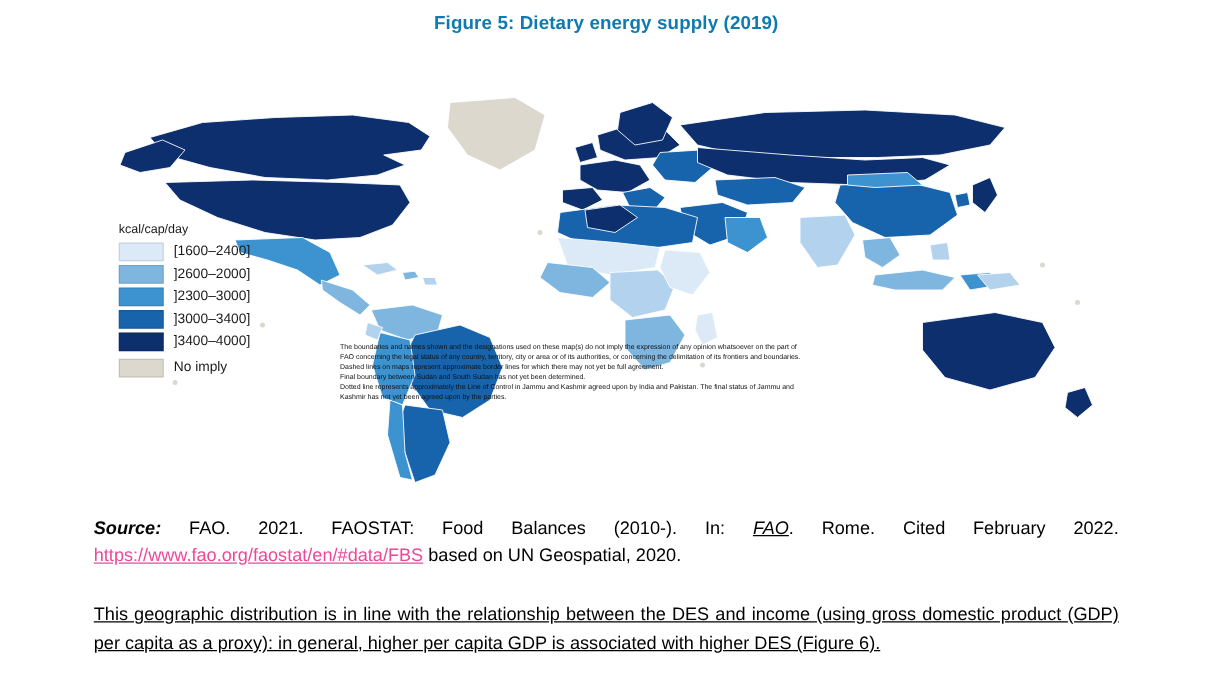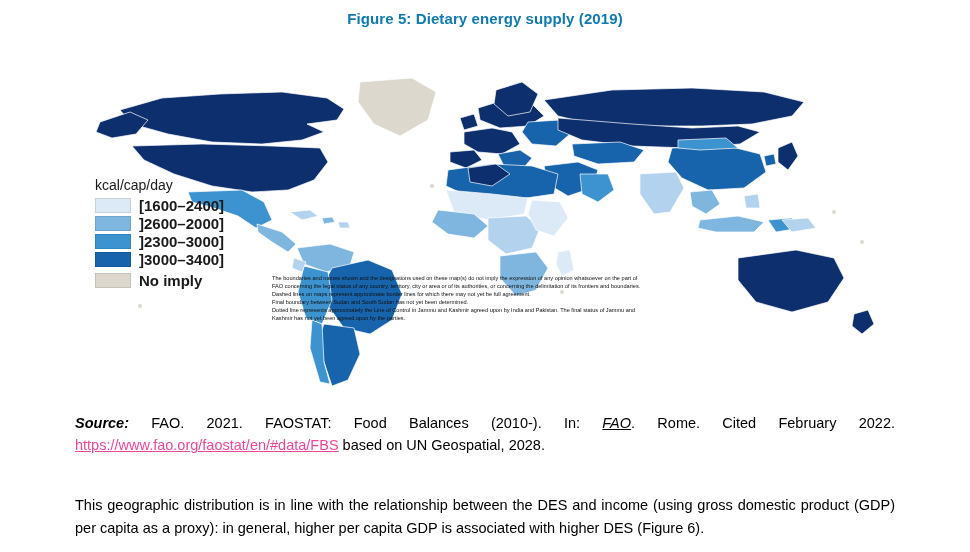--- a/index.html
+++ b/index.html
@@ -57,41 +57,40 @@
     position: absolute;
     left: 95px;
     top: 178px;
     width: 180px;
     font-size: 10.5px;
     color: #222222;
     line-height: 1.1;
   }
   .legend-title {
     margin-bottom: 5px;
-    font-size: 14px;
+    font-size: 10px;
     color: #1a1a1a;
   }
   .legend-row {
     display: flex;
     align-items: center;
     height: 15px;
     margin-bottom: 3px;
   }
   .legend-swatch {
     width: 34px;
     height: 13px;
     margin-right: 8px;
     border: 0.5px solid rgba(0,0,0,0.10);
     flex: 0 0 auto;
   }
   .legend-label {
-    font-size: 15px;
+    font-size: 11px;
     color: #1a1a1a;
     white-space: nowrap;
-    font-weight: bold;
   }
 
   
   .disclaimer {
     position: absolute;
     left: 272px;
     top: 275px;
     width: 480px;
     font-size: 5.6px;
     line-height: 1.42;
@@ -115,26 +114,27 @@
   .source-link {
     color: #ec4899;
     text-decoration: underline;
     cursor: pointer;
   }
 
   
   .body-par {
     position: absolute;
     left: 75px;
-    top: 494px;
+    top: 481px;
     width: 820px;
     font-size: 14.5px;
     line-height: 1.58;
     color: #000000;
     text-align: justify;
+    text-decoration: underline;
   }
 </style>
 </head>
 <body>
 
 <div class="page">
 
   <div class="fig-title">Figure 5: Dietary energy supply (2019)</div>
 
   <div class="map-wrap">
@@ -257,32 +257,36 @@
       <span class="legend-label">]2600–2000]</span>
     </div>
     <div class="legend-row">
       <span class="legend-swatch" style="background:#3c93cf"></span>
       <span class="legend-label">]2300–3000]</span>
     </div>
     <div class="legend-row">
       <span class="legend-swatch" style="background:#1763ac"></span>
       <span class="legend-label">]3000–3400]</span>
     </div>
+    <div class="legend-row">
+      <span class="legend-swatch" style="background:#0d2f6e"></span>
+      <span class="legend-label">]3400–4000]</span>
+    </div>
     <div class="legend-row" style="margin-top:6px">
       <span class="legend-swatch" style="background:#dcd8ce"></span>
       <span class="legend-label">No imply</span>
     </div>
   </div>
 
   <div class="disclaimer">
     <div>The boundaries and names shown and the designations used on these map(s) do not imply the expression of any opinion whatsoever on the part of</div>
     <div>FAO concerning the legal status of any country, territory, city or area or of its authorities, or concerning the delimitation of its frontiers and boundaries.</div>
     <div>Dashed lines on maps represent approximate border lines for which there may not yet be full agreement.</div>
     <div>Final boundary between Sudan and South Sudan has not yet been determined.</div>
     <div>Dotted line represents approximately the Line of Control in Jammu and Kashmir agreed upon by India and Pakistan. The final status of Jammu and</div>
     <div>Kashmir has not yet been agreed upon by the parties.</div>
   </div>
 
-  <div class="source"><b>Source:</b><span> FAO. 2021. FAOSTAT: Food Balances (2010-). In: </span><i>FAO</i><span>. Rome. Cited February 2022. </span><a class="source-link" href="#">https://www.fao.org/faostat/en/#data/FBS</a><span> based on UN Geospatial, 2028.</span></div>
+  <div class="source"><b>Source:</b><span> FAO. 2021. FAOSTAT: Food Balances (2010-). In: </span><i>FAO</i><span>. Rome. Cited February 2022. </span><a class="source-link" href="#">https://www.fao.org/faostat/en/#data/FBS</a><span> based on UN Geospatial, 2020.</span></div>
 
   <div class="body-par">This geographic distribution is in line with the relationship between the DES and income (using gross domestic product (GDP) per capita as a proxy): in general, higher per capita GDP is associated with higher DES (Figure 6).</div>
 
 </div>
 
 </body></html>

